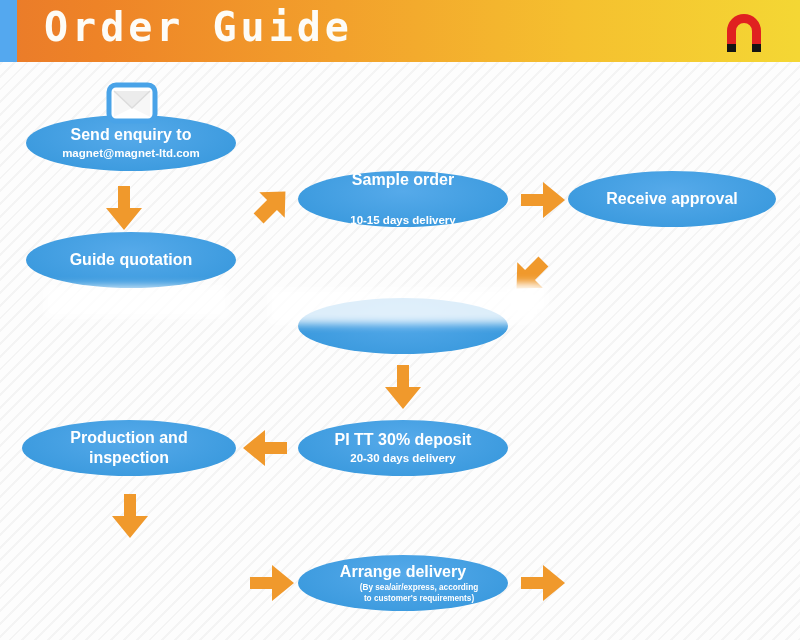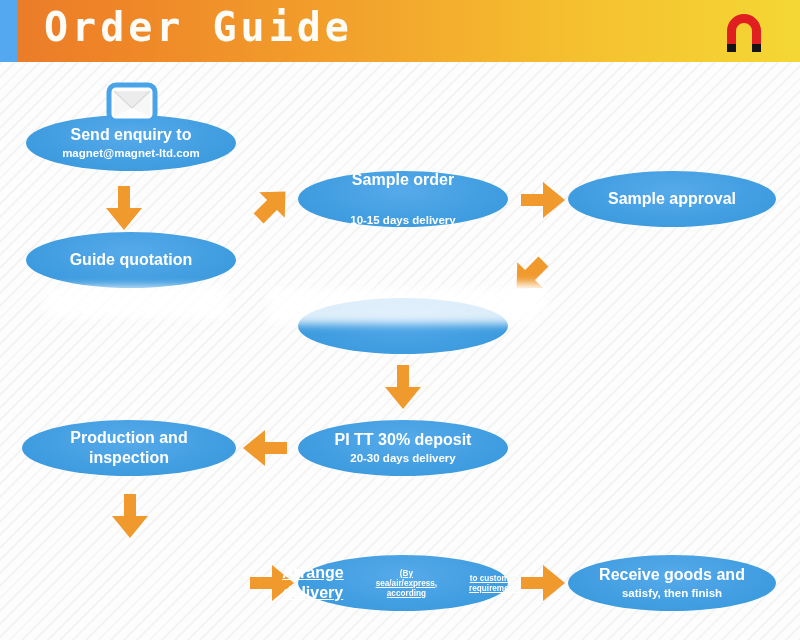--- a/index.html
+++ b/index.html
@@ -143,21 +143,21 @@
     <span class="t2">10-15 days delivery</span>
   </div>
 
   <div class="arrow" style="left:521px;top:180px;">
     <svg width="46" height="40" viewBox="0 0 46 40">
       <path d="M0 14 L22 14 L22 2 L44 20 L22 38 L22 26 L0 26 Z" fill="#f0992c"></path>
     </svg>
   </div>
 
   <div class="node" style="left:568px;top:171px;width:208px;height:56px;">
-    <span class="t1">Sample approval</span>
+    <span class="t1">Receive approval</span>
   </div>
 
   <div class="arrow" style="left:508px;top:253px;">
     <svg width="44" height="44" viewBox="0 0 44 44">
       <g transform="rotate(-135 22 22)">
         <path d="M15 3 L29 3 L29 22 L40 22 L22 41 L4 22 L15 22 Z" fill="#f0992c" transform="rotate(180 22 22)"></path>
       </g>
     </svg>
   </div>
   <div class="fade-box" style="left:508px;top:283px;width:40px;height:30px;"></div>
@@ -196,30 +196,26 @@
     </svg>
   </div>
 
 
   <div class="arrow" style="left:250px;top:563px;">
     <svg width="46" height="40" viewBox="0 0 46 40">
       <path d="M0 14 L22 14 L22 2 L44 20 L22 38 L22 26 L0 26 Z" fill="#f0992c"></path>
     </svg>
   </div>
 
-  <div class="node" style="left:298px;top:555px;width:210px;height:56px;flex-direction:row;text-decoration:underline;">
+  <div class="node" style="left:298px;top:555px;width:210px;height:56px;flex-direction:column;">
     <span class="t1">Arrange delivery</span>
     <span class="sub">(By sea/air/express, according</span>
     <span class="sub">to customer's requirements)</span>
   </div>
 
   <div class="arrow" style="left:521px;top:563px;">
     <svg width="46" height="40" viewBox="0 0 46 40">
       <path d="M0 14 L22 14 L22 2 L44 20 L22 38 L22 26 L0 26 Z" fill="#f0992c"></path>
     </svg>
   </div>
 
-  <div class="node" style="left:568px;top:555px;width:208px;height:56px;flex-direction:column;">
-    <span class="t1">Receive goods and</span>
-    <span class="t2">satisfy, then finish</span>
-  </div>
 
 </div>
 
 </body></html>

